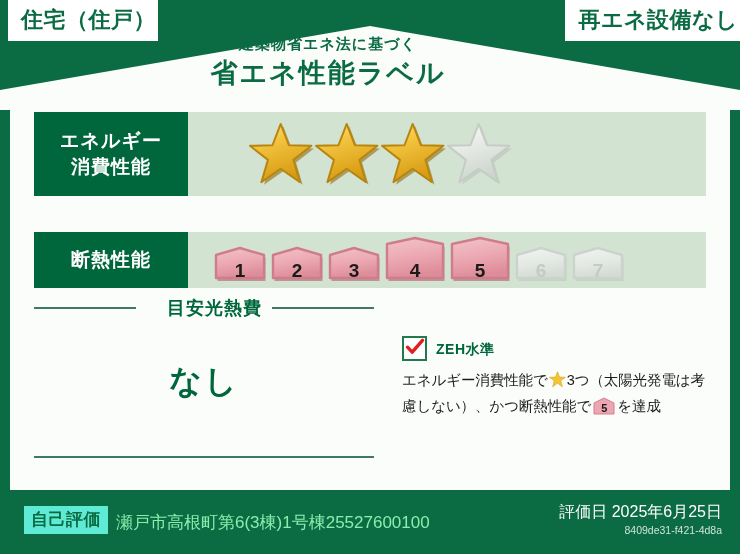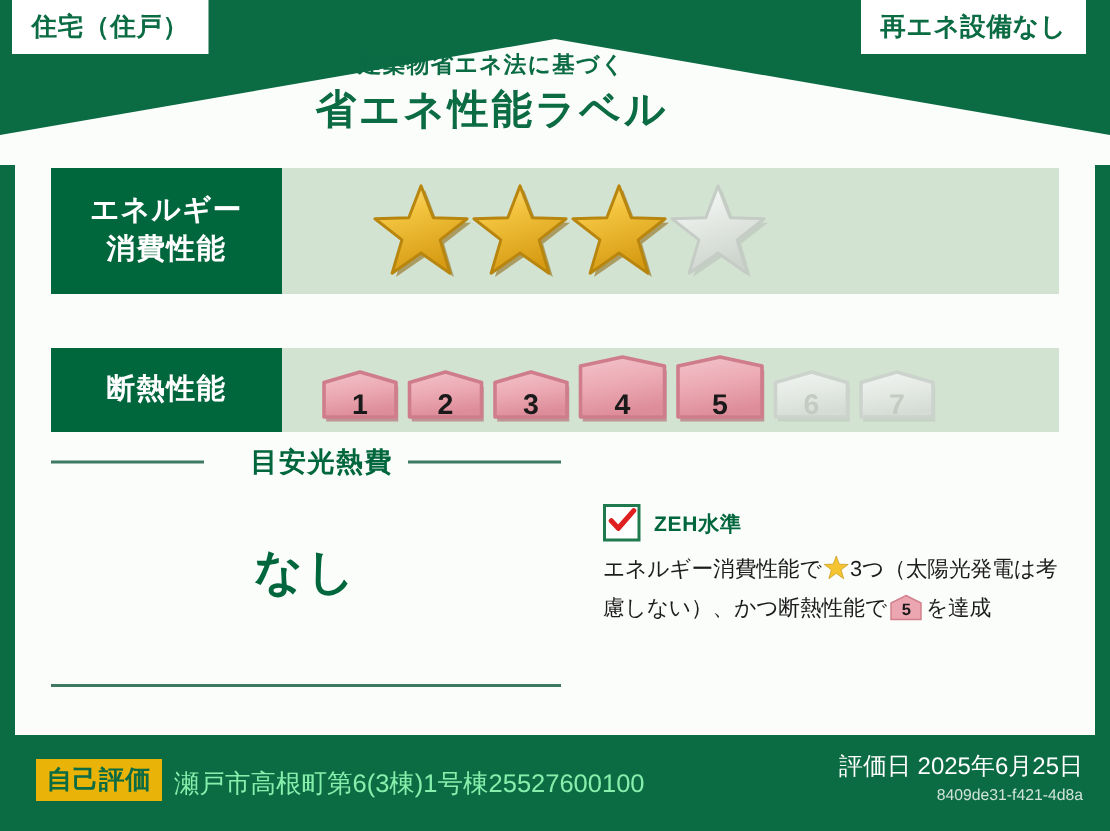--- a/index.html
+++ b/index.html
@@ -33,29 +33,29 @@
     top: 26px;
     width: 740px;
     height: 84px;
   }
   .badge-top {
     position: absolute;
     top: 0;
     background: #ffffff;
     color: #0b6b43;
     font-weight: bold;
-    font-size: 17px;
+    font-size: 22px;
     letter-spacing: 0.5px;
     line-height: 1;
-    padding: 9px 13px 10px 13px;
+    padding: 9px 2px 10px 13px;
     z-index: 6;
     white-space: nowrap;
   }
   .badge-left { left: 8px; }
-  .badge-right { right: 16px; }
+  .badge-right { right: 0; }
 
   .header-titles {
     position: absolute;
     left: 0; top: 36px;
     width: 656px;
     text-align: center;
     z-index: 5;
   }
   .title-small {
     color: #0b6b43;
@@ -257,21 +257,21 @@
   }
   .footer-left {
     position: absolute;
     left: 24px;
     top: 16px;
     display: flex;
     align-items: flex-end;
     gap: 8px;
   }
   .self-eval {
-    background: #eab308;
+    background: #5eead4;
     color: #0b6b43;
     font-weight: bold;
     font-size: 17px;
     line-height: 1;
     padding: 5px 7px 6px 7px;
     letter-spacing: 0.5px;
     white-space: nowrap;
   }
   .addr {
     color: #86efac;

